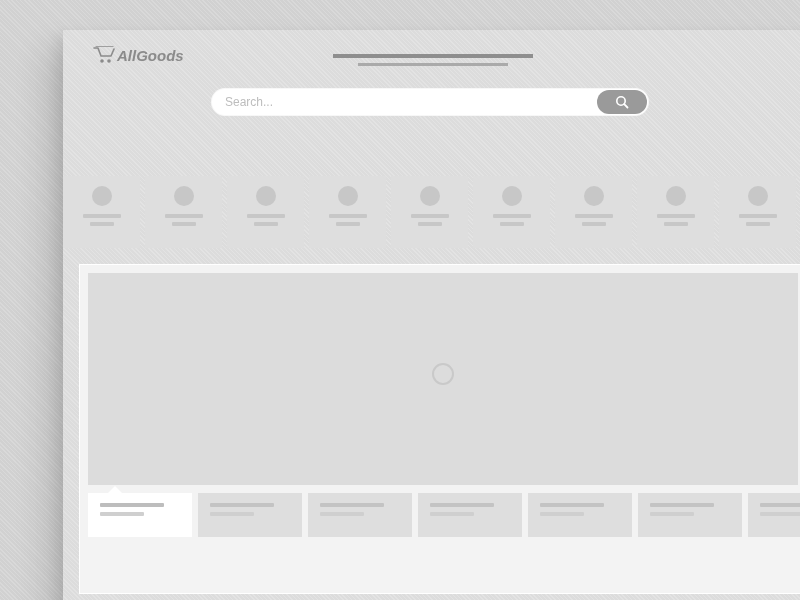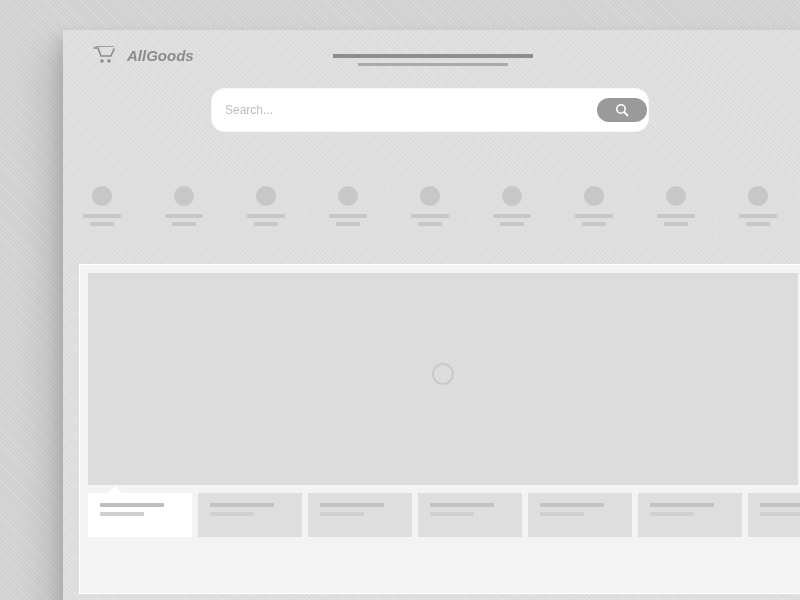--- a/index.html
+++ b/index.html
@@ -15,35 +15,35 @@
     width: 760px;
     height: 600px;
     background: repeating-linear-gradient(45deg, #e3e3e3 0 1px, #dcdcdc 1px 3px);
     box-shadow: -18px 18px 30px rgba(0,0,0,0.12), -6px 6px 12px rgba(0,0,0,0.08);
   }
 
   
   .header { position: relative; height: 118px; }
   .logo {
     position: absolute; left: 30px; top: 16px;
-    display: flex; align-items: center; gap: 12px;
+    display: flex; align-items: center; gap: 2px;
     color: #8b8b8b; font-style: italic; font-weight: 700; font-size: 15px;
   }
   .logo svg { display: block; }
 
   .tagline {
     position: absolute; left: 270px; top: 24px;
     display: flex; flex-direction: column; align-items: center; gap: 5px;
   }
   .tagline .l1 { width: 200px; height: 4px; background: #8e8e8e; }
   .tagline .l2 { width: 150px; height: 3px; background: #aaaaaa; }
 
   .search-wrap {
     position: absolute; left: 148px; top: 58px;
-    width: 438px; height: 44px;
+    width: 438px; height: 28px;
     background: #ffffff; border-radius: 14px;
     display: flex; align-items: center;
     box-shadow: inset 0 0 0 1px rgba(0,0,0,0.03);
   }
   .search-input {
     flex: 1; border: none; outline: none; background: transparent;
     padding: 0 14px; font-size: 12px; color: #888;
   }
   .search-input::placeholder { color: #bdbdbd; }
   .search-btn {

